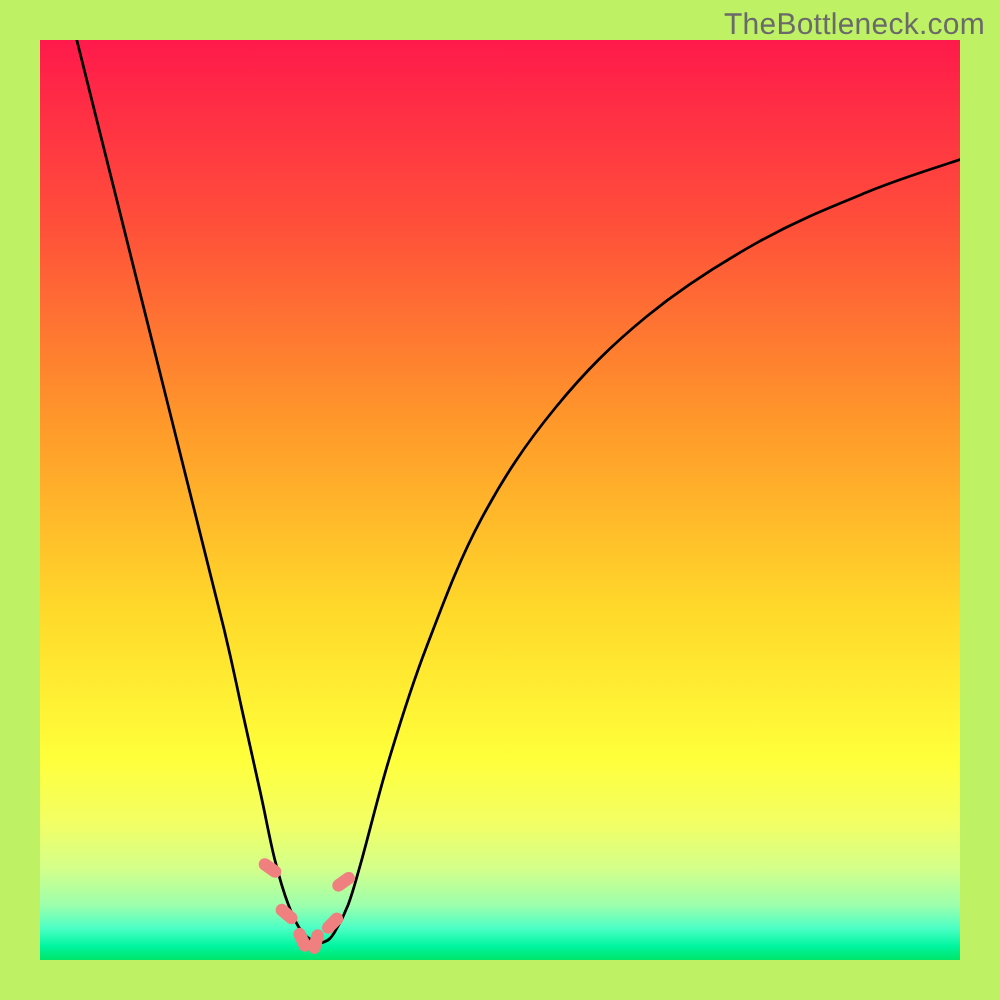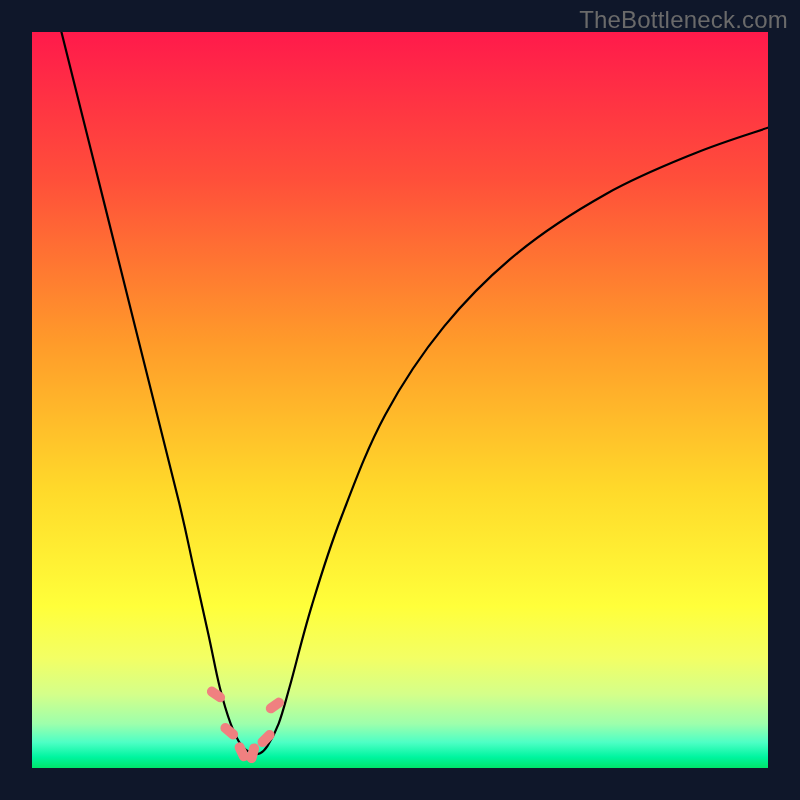--- a/index.html
+++ b/index.html
@@ -10,21 +10,21 @@
     background: #000;
     overflow: hidden;
     font-family: Arial, Helvetica, sans-serif;
   }
   .frame {
     position: absolute;
     top: 0;
     left: 0;
     width: 800px;
     height: 800px;
-    background: #0f172a;
+    background: #bef264;
   }
   .watermark {
     position: absolute;
     top: 6px;
     right: 12px;
     color: #6a6a6a;
     font-size: 24px;
     font-weight: 400;
     letter-spacing: 0.2px;
   }

